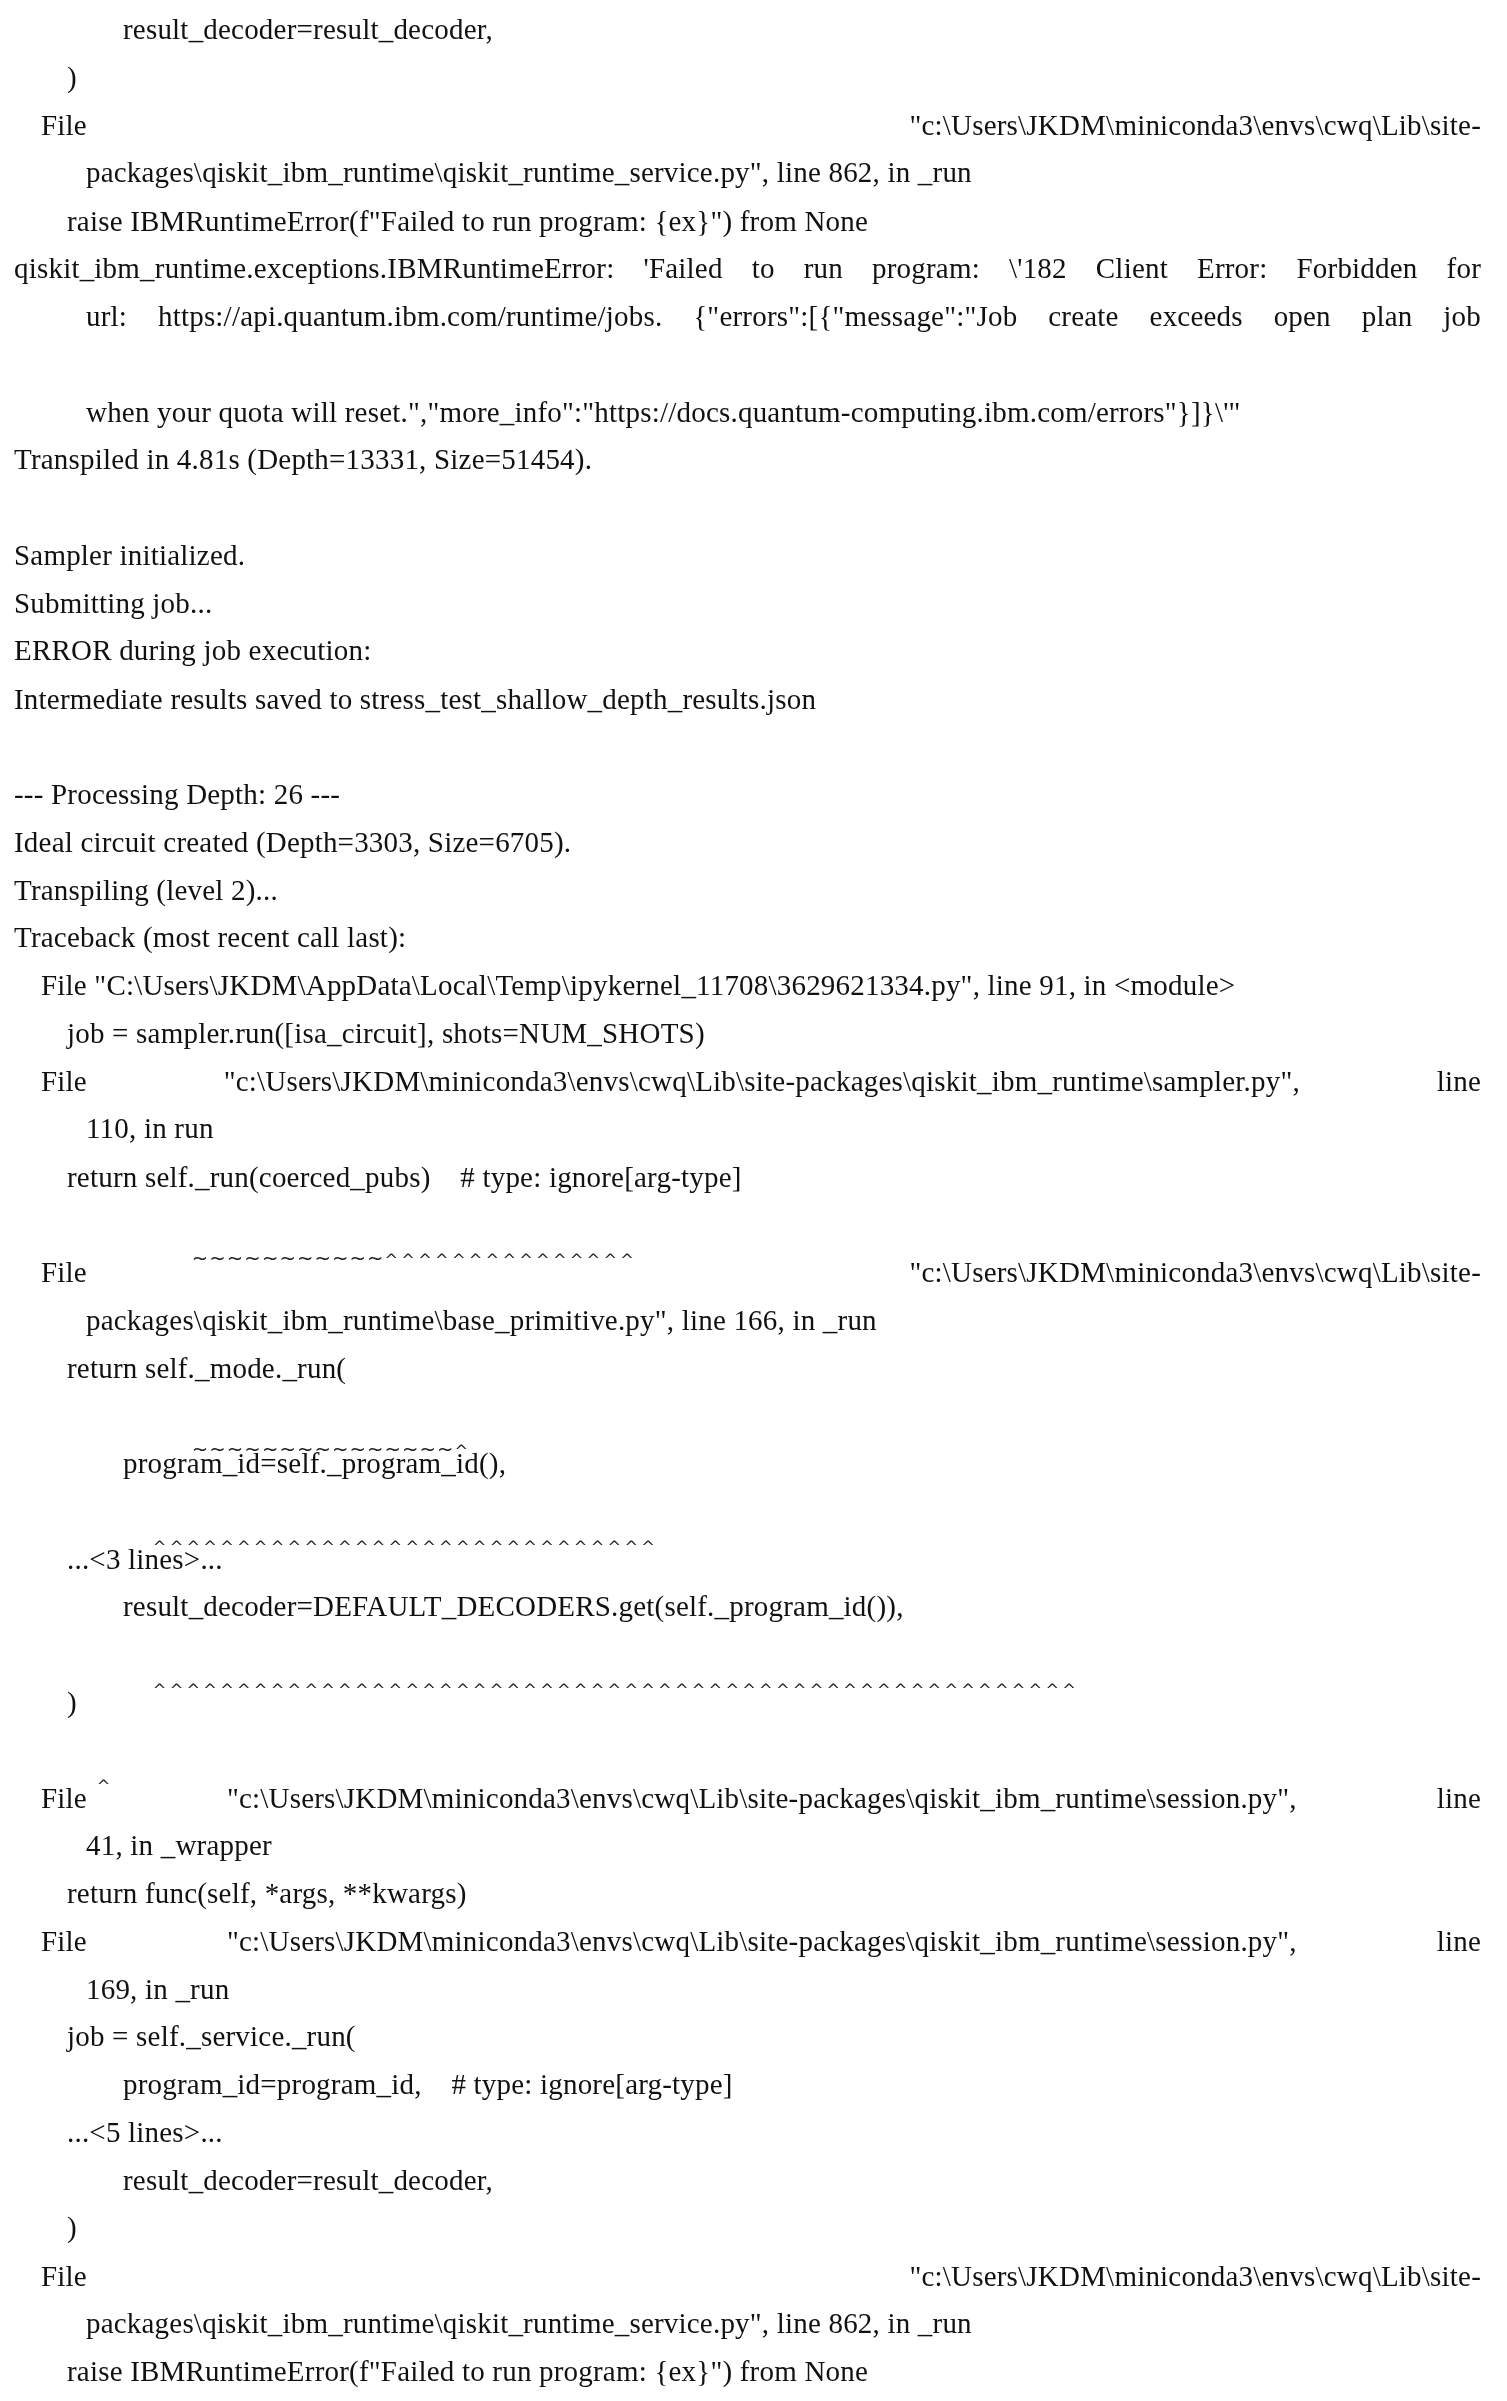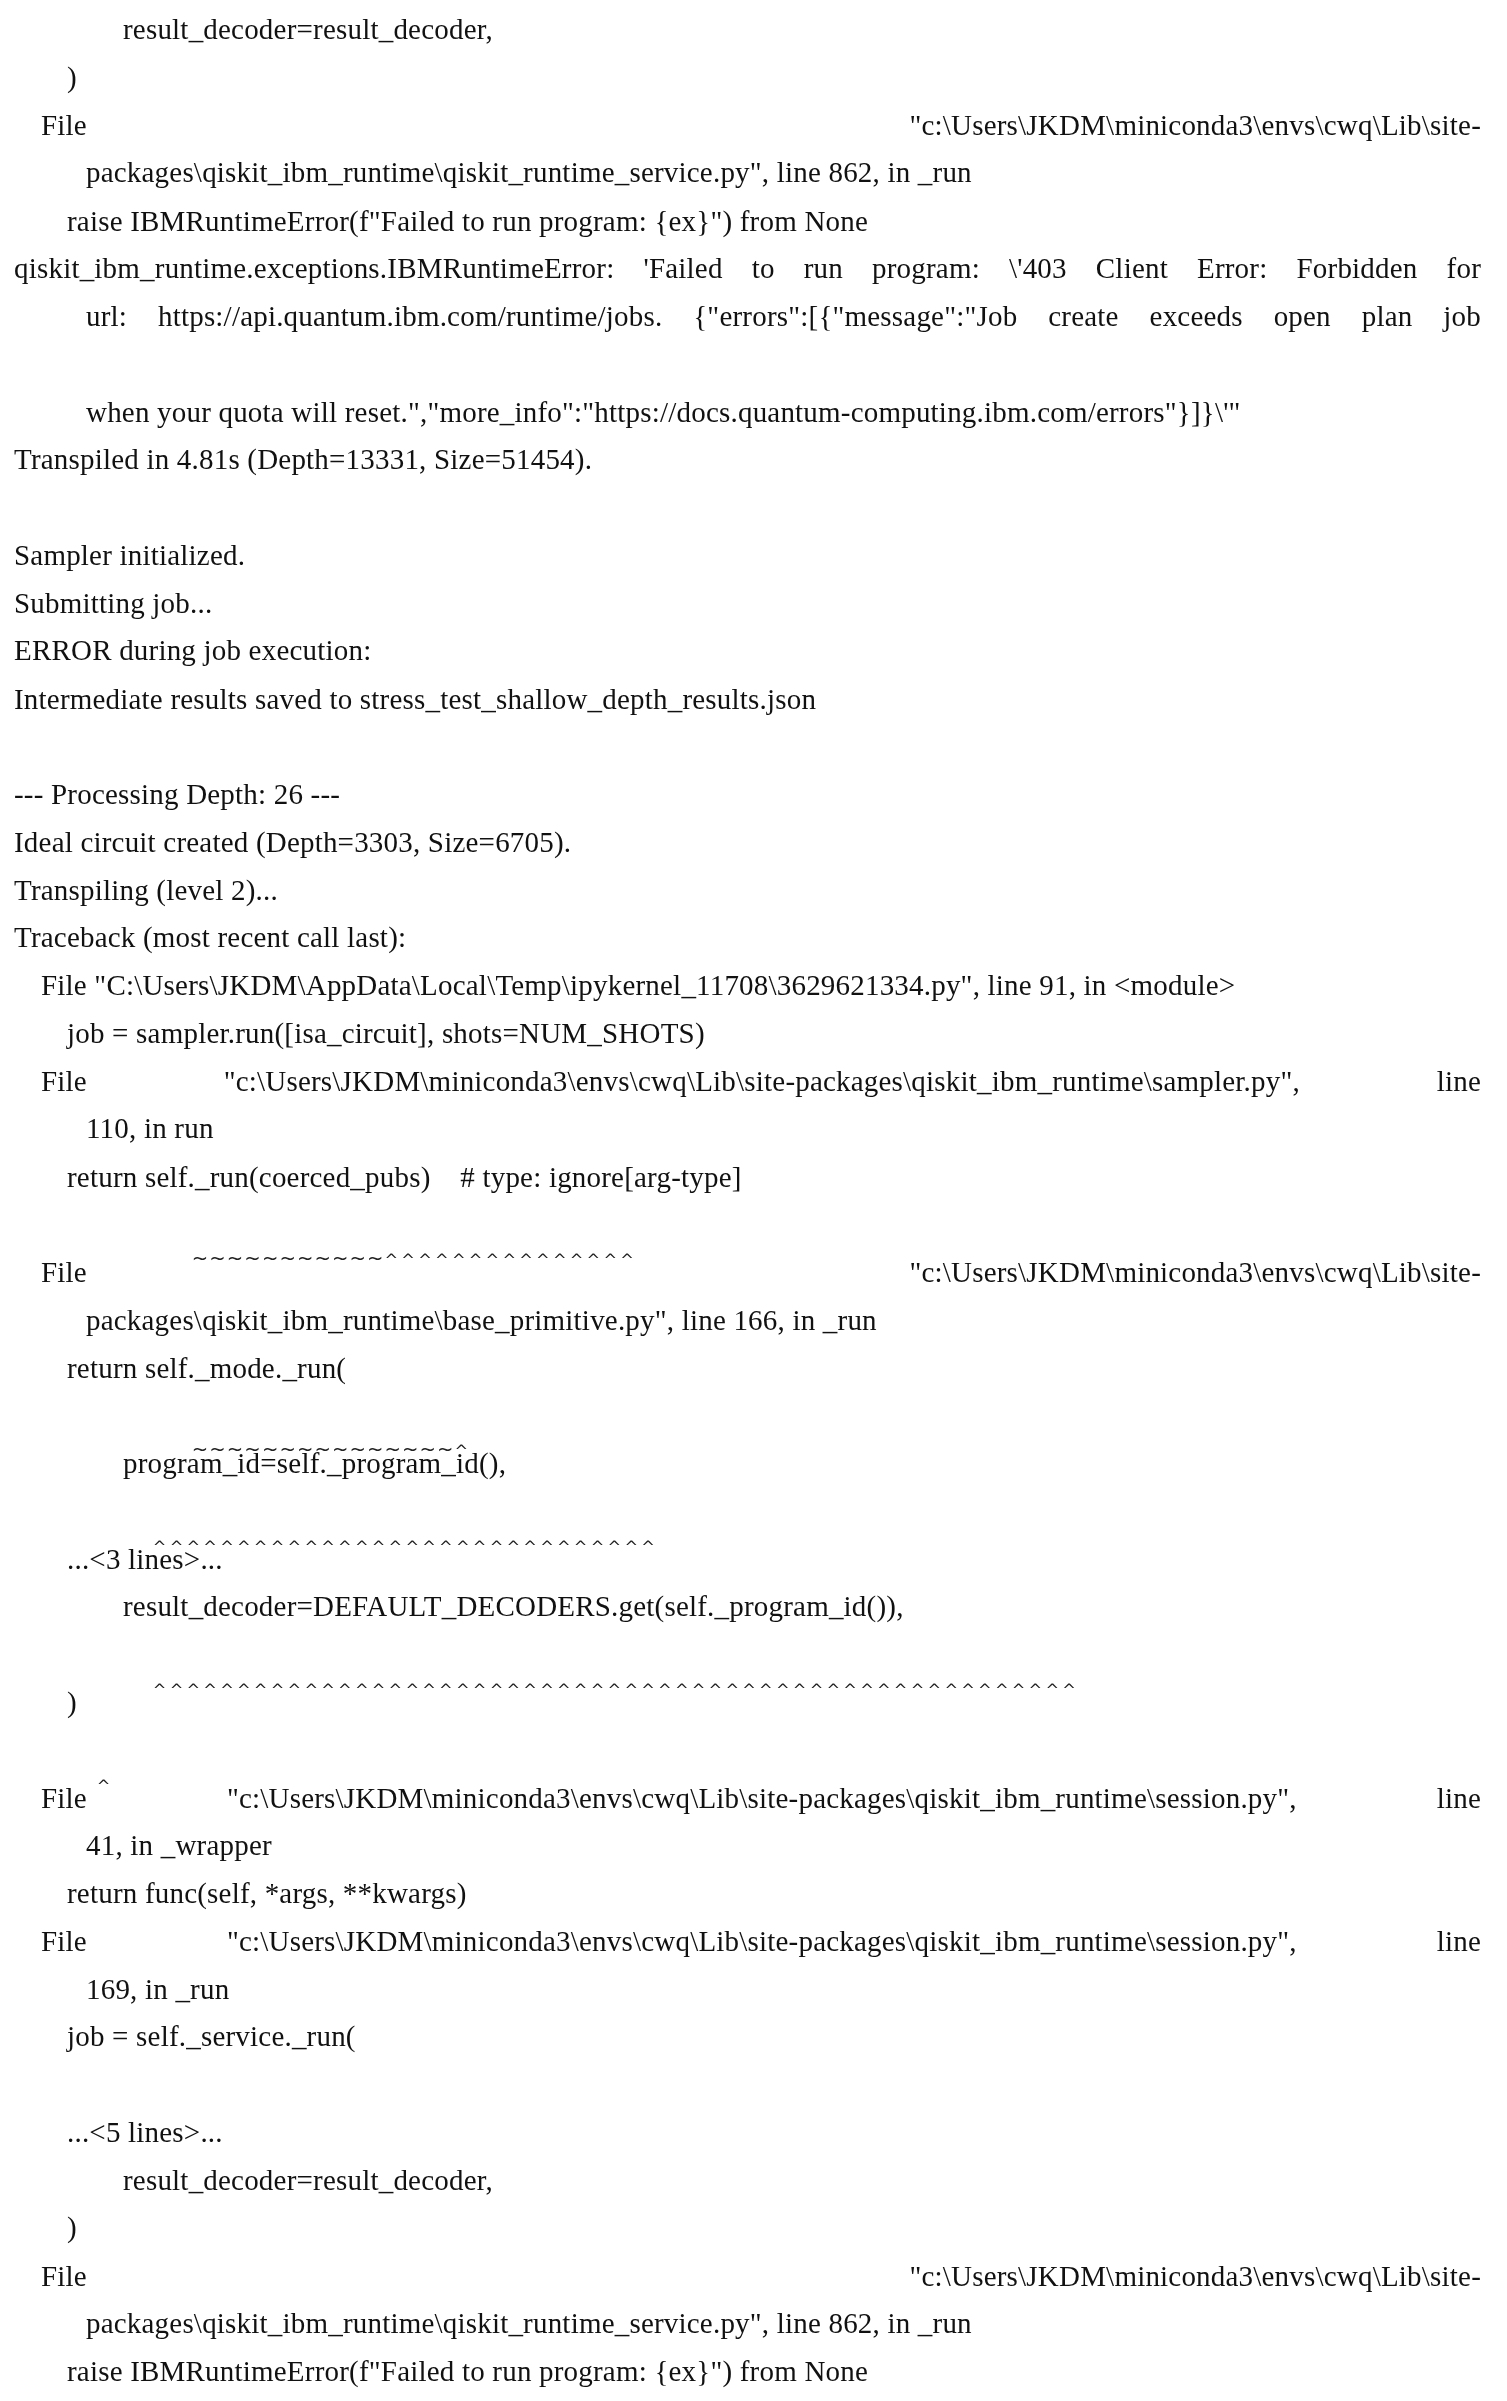--- a/index.html
+++ b/index.html
@@ -33,21 +33,21 @@
 <body>
 
 <div class="page">
 
   <div class="ln" style="left:123px; top:11.4px;">result_decoder=result_decoder,</div>
   <div class="ln" style="left:67px; top:59px;">)</div>
   <div class="ln just" style="left:41px; top:107px;">File "c:\Users\JKDM\miniconda3\envs\cwq\Lib\site-</div>
   <div class="ln" style="left:86px; top:154px;">packages\qiskit_ibm_runtime\qiskit_runtime_service.py", line 862, in _run</div>
   <div class="ln" style="left:67px; top:203px;">raise IBMRuntimeError(f"Failed to run program: {ex}") from None</div>
 
-  <div class="ln just" style="left:14px; top:250px;">qiskit_ibm_runtime.exceptions.IBMRuntimeError: 'Failed to run program: \'403 Client Error: Forbidden for</div>
+  <div class="ln just" style="left:14px; top:250px;">qiskit_ibm_runtime.exceptions.IBMRuntimeError: 'Failed to run program: \'182 Client Error: Forbidden for</div>
   <div class="ln just" style="left:86px; top:298px;">url: https://api.quantum.ibm.com/runtime/jobs. {"errors":[{"message":"Job create exceeds open plan job</div>
   <div class="ln" style="left:86px; top:394px;">when your quota will reset.","more_info":"https://docs.quantum-computing.ibm.com/errors"}]}\'"</div>
 
   <div class="ln" style="left:14px; top:441px;text-align:center;">Transpiled in 4.81s (Depth=13331, Size=51454).</div>
   <div class="ln" style="left:14px; top:537px;">Sampler initialized.</div>
   <div class="ln" style="left:14px; top:585px;">Submitting job...</div>
   <div class="ln" style="left:14px; top:632px;">ERROR during job execution:</div>
   <div class="ln" style="left:14px; top:681px;">Intermediate results saved to stress_test_shallow_depth_results.json</div>
 
   <div class="ln" style="left:14px; top:776px;">--- Processing Depth: 26 ---</div>
@@ -82,20 +82,21 @@
   <div class="ln" style="left:67px; top:1727px;">
     <span class="marks">^</span>
   </div>
 
   <div class="ln just" style="left:41px; top:1780px;">File "c:\Users\JKDM\miniconda3\envs\cwq\Lib\site-packages\qiskit_ibm_runtime\session.py", line</div>
   <div class="ln" style="left:86px; top:1827px;">41, in _wrapper</div>
   <div class="ln" style="left:67px; top:1875px;">return func(self, *args, **kwargs)</div>
   <div class="ln just" style="left:41px; top:1923px;">File "c:\Users\JKDM\miniconda3\envs\cwq\Lib\site-packages\qiskit_ibm_runtime\session.py", line</div>
   <div class="ln" style="left:86px; top:1971px;">169, in _run</div>
   <div class="ln" style="left:67px; top:2018px;">job = self._service._run(</div>
+  <div class="ln" style="left:123px; top:2066px;">program_id=program_id,    # type: ignore[arg-type]</div>
   <div class="ln" style="left:67px; top:2114px;">...&lt;5 lines&gt;...</div>
   <div class="ln" style="left:123px; top:2162px;">result_decoder=result_decoder,</div>
   <div class="ln" style="left:67px; top:2209px;">)</div>
   <div class="ln just" style="left:41px; top:2258px;">File "c:\Users\JKDM\miniconda3\envs\cwq\Lib\site-</div>
   <div class="ln" style="left:86px; top:2305px;">packages\qiskit_ibm_runtime\qiskit_runtime_service.py", line 862, in _run</div>
   <div class="ln" style="left:67px; top:2353px;">raise IBMRuntimeError(f"Failed to run program: {ex}") from None</div>
 </div>
 
 
 </body></html>

